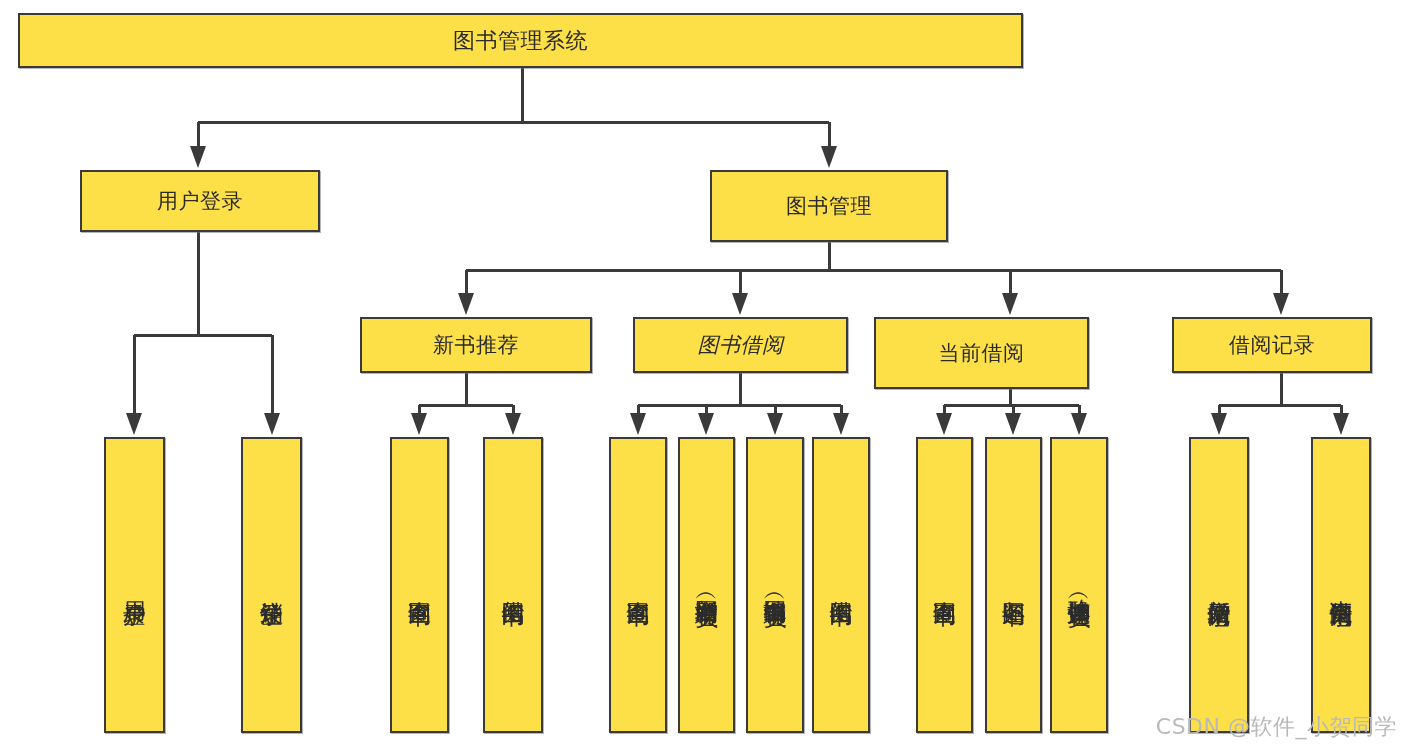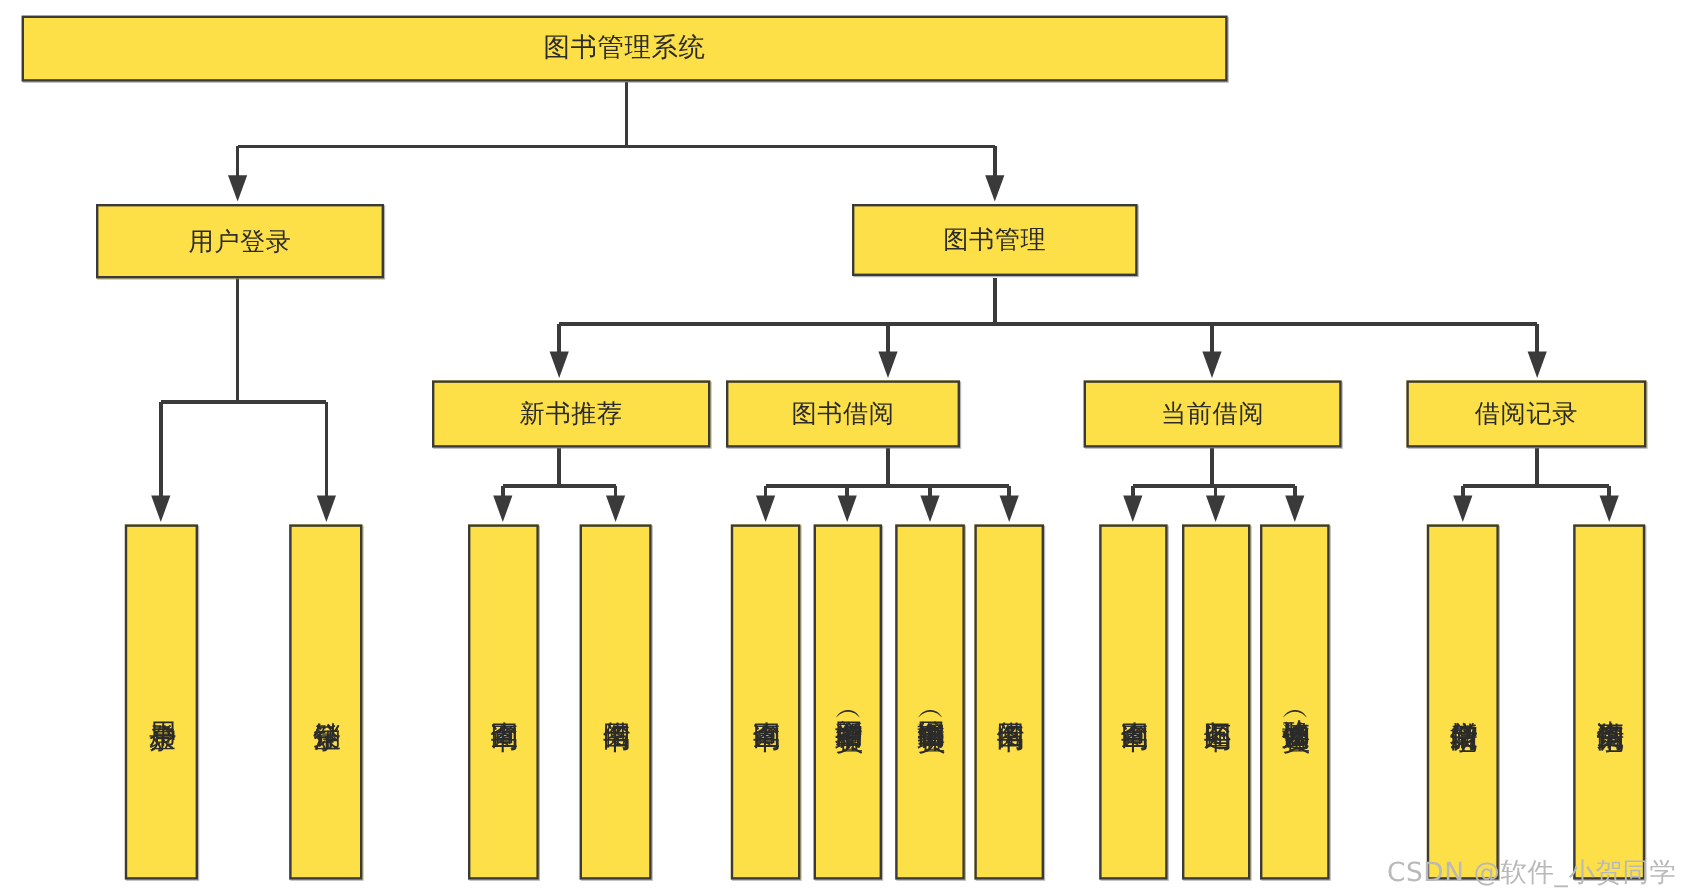--- a/index.html
+++ b/index.html
@@ -130,30 +130,30 @@
       <polygon points="1333,413 1349,413 1341,435" fill="#3a3a3a"></polygon>
     </svg>
 
   <div id="nodes-layer">
       <div class="node horiz root" style="left: 18px; top: 13px; width: 1005px; height: 55px;">
         <span class="label">图书管理系统</span>
       </div>
       <div class="node horiz" style="left: 80px; top: 170px; width: 240px; height: 62px;">
         <span class="label">用户登录</span>
       </div>
-      <div class="node horiz" style="left: 710px; top: 170px; width: 238px; height: 60px;">
+      <div class="node horiz" style="left: 710px; top: 170px; width: 238px; height: 72px;">
         <span class="label">图书管理</span>
       </div>
       <div class="node horiz" style="left: 360px; top: 317px; width: 232px; height: 56px;">
         <span class="label">新书推荐</span>
       </div>
-      <div class="node horiz" style="left: 605px; top: 317px; width: 195px; height: 56px;">
+      <div class="node horiz" style="left: 633px; top: 317px; width: 215px; height: 56px; font-style: italic;">
         <span class="label">图书借阅</span>
       </div>
-      <div class="node horiz" style="left: 903px; top: 317px; width: 215px; height: 56px;">
+      <div class="node horiz" style="left: 874px; top: 317px; width: 215px; height: 72px;">
         <span class="label">当前借阅</span>
       </div>
       <div class="node horiz" style="left: 1172px; top: 317px; width: 200px; height: 56px;">
         <span class="label">借阅记录</span>
       </div>
       <div class="node vert" style="left: 104px; top: 437px; width: 61px; height: 296px;">
         <span class="label">用户登录</span>
       </div>
       <div class="node vert" style="left: 241px; top: 437px; width: 61px; height: 296px;">
         <span class="label">注销登录</span>

